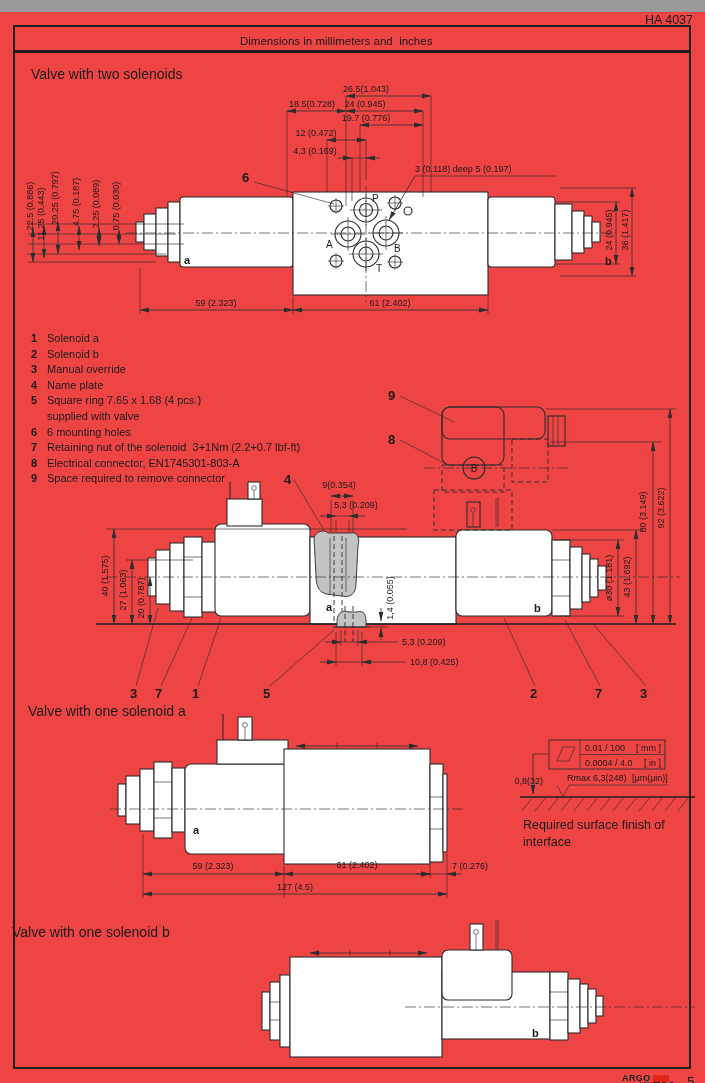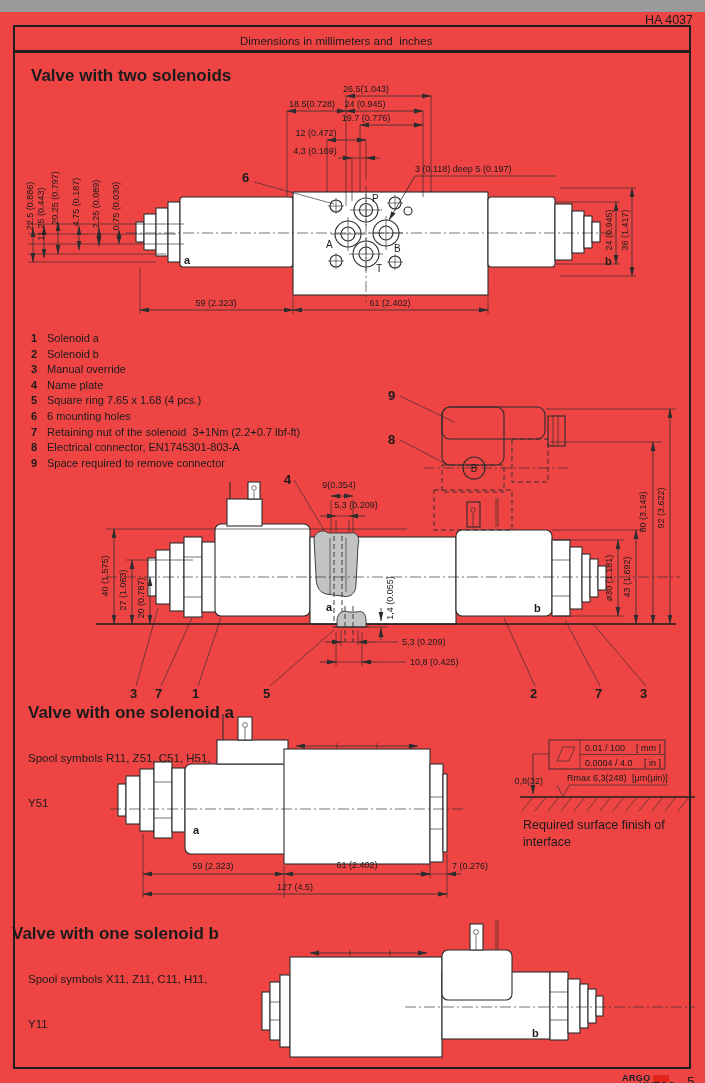--- a/index.html
+++ b/index.html
@@ -4,21 +4,21 @@
 <style>
   *{margin:0;padding:0;box-sizing:border-box}
   html,body{background:#9a9a9a}
   .page{position:relative;width:705px;height:1083px;margin:12px auto;background:#ef4444;
         font-family:"Liberation Sans",sans-serif;color:#1b1b1b;overflow:hidden}
   .frame{position:absolute;left:13px;top:13px;width:678px;height:1044px;border:2px solid #1f1f1f}
   .rule{position:absolute;left:13px;top:38px;width:678px;height:3px;background:#1f1f1f}
   .doc-num{position:absolute;top:1px;right:12px;font-size:12.5px}
   .title{position:absolute;left:34px;top:14px;font-size:20px;font-weight:bold;letter-spacing:.2px}
   .subtitle{position:absolute;left:240px;top:23px;font-size:11.5px;white-space:pre}
-  .h2{position:absolute;font-size:17px;font-weight:bold}
+  .h2{position:absolute;font-size:14px;font-weight:normal}
   .h2-two{left:31px;top:54px}
   .h2-a{left:28px;top:691px}
   .h2-b{left:12px;top:912px}
   .spool{position:absolute;font-size:11.5px;line-height:15px;white-space:pre}
   .spool-a{left:28px;top:709px}
   .spool-b{left:28px;top:930px}
   .parts{position:absolute;left:31px;top:319px;font-size:11px;line-height:15.6px}
   .parts .row{display:flex}
   .parts .num{font-weight:bold;flex:0 0 16px}
   .parts .txt{white-space:pre}
@@ -215,20 +215,24 @@
       </div>
     <div class="row">
         <span class="num">4</span>
         <span class="txt">Name plate</span>
       </div>
     <div class="row">
         <span class="num">5</span>
         <span class="txt">Square ring 7.65 x 1.68 (4 pcs.)</span>
       </div>
     <div class="row">
+        <span class="num"></span>
+        <span class="txt">supplied with valve</span>
+      </div>
+    <div class="row">
         <span class="num">6</span>
         <span class="txt">6 mounting holes</span>
       </div>
     <div class="row">
         <span class="num">7</span>
         <span class="txt">Retaining nut of the solenoid  3+1Nm (2.2+0.7 lbf-ft)</span>
       </div>
     <div class="row">
         <span class="num">8</span>
         <span class="txt">Electrical connector, EN1745301-803-A</span>
@@ -398,24 +402,20 @@
     <text class="big" x="42" y="318">3</text>
     <text class="big" x="67" y="318">7</text>
     <text class="big" x="104" y="318">1</text>
     <text class="big" x="175" y="318">5</text>
     <text class="big" x="442" y="318">2</text>
     <text class="big" x="507" y="318">7</text>
     <text class="big" x="552" y="318">3</text>
   </svg>
 
   <div class="h2 h2-a">Valve with one solenoid a</div>
-  <div class="spool spool-a">
-    <div>Spool symbols R11, Z51, C51, H51,</div>
-    <div>Y51</div>
-  </div>
 
   <svg class="dwg" style="left:100px;top:690px" width="480" height="205" viewBox="0 0 480 205">
     <g>
       <rect class="fw" x="18" y="82" width="8" height="32"></rect>
       <rect class="fw" x="26" y="74" width="14" height="48"></rect>
       <rect class="fw" x="40" y="67" width="14" height="62"></rect>
       <rect class="fw" x="54" y="60" width="18" height="76"></rect>
       <line class="thn" x1="54" y1="80" x2="72" y2="80"></line>
         <line class="thn" x1="54" y1="116" x2="72" y2="116"></line>
       <rect class="fw" x="72" y="66" width="13" height="64"></rect>
@@ -497,24 +497,20 @@
     <text x="80" y="55.5">0.0004 / 4.0</text>
     <text x="156" y="55.5" text-anchor="end">[ in ]</text>
     <text x="62" y="71">Rmax 6,3(248)</text>
     <text x="127" y="71">[μm(μin)]</text>
     <text x="38" y="74" text-anchor="end">0,8(32)</text>
     <text class="cap" x="18" y="119">Required surface finish of</text>
     <text class="cap" x="18" y="136">interface</text>
   </svg>
 
   <div class="h2 h2-b">Valve with one solenoid b</div>
-  <div class="spool spool-b">
-    <div>Spool symbols X11, Z11, C11, H11,</div>
-    <div>Y11</div>
-  </div>
 
   <svg class="dwg" style="left:255px;top:885px" width="450" height="175" viewBox="0 0 450 175">
     <g>
       <rect class="fw" x="7" y="95" width="8" height="38"></rect>
       <rect class="fw" x="15" y="85" width="10" height="58"></rect>
       <line class="thn" x1="15" y1="105" x2="25" y2="105"></line>
         <line class="thn" x1="15" y1="123" x2="25" y2="123"></line>
       <rect class="fw" x="25" y="78" width="10" height="72"></rect>
     </g>
     <g>

